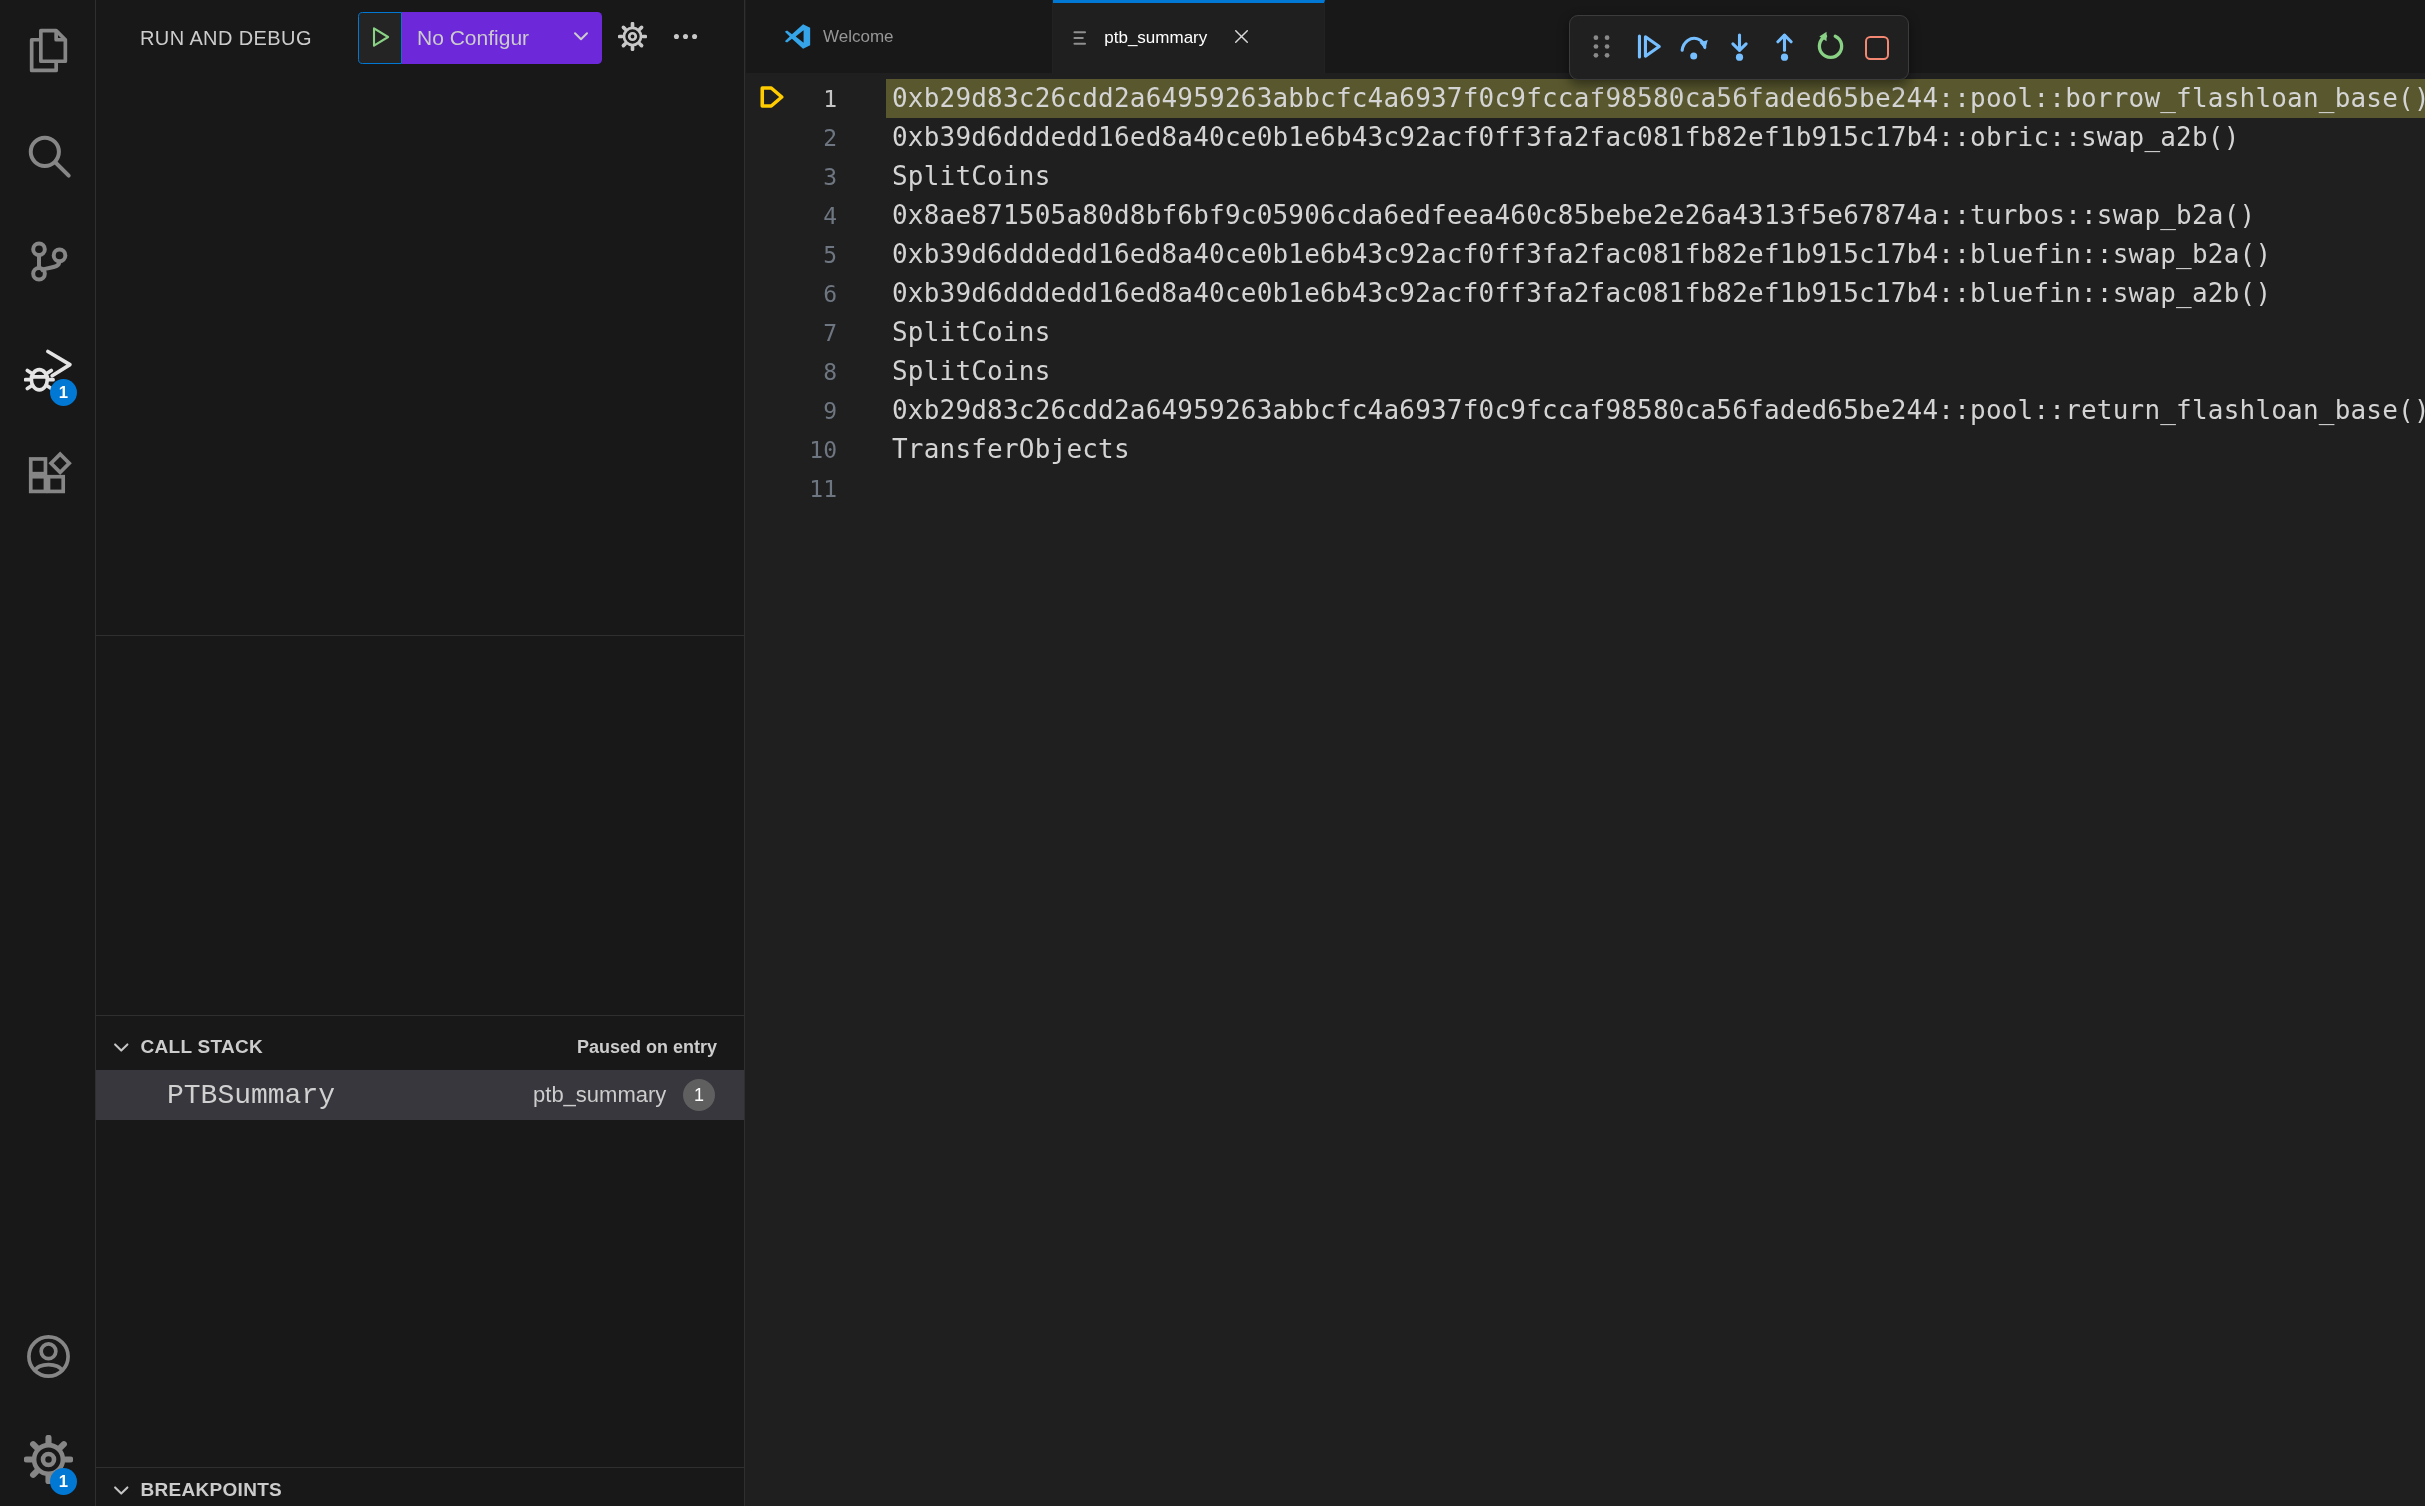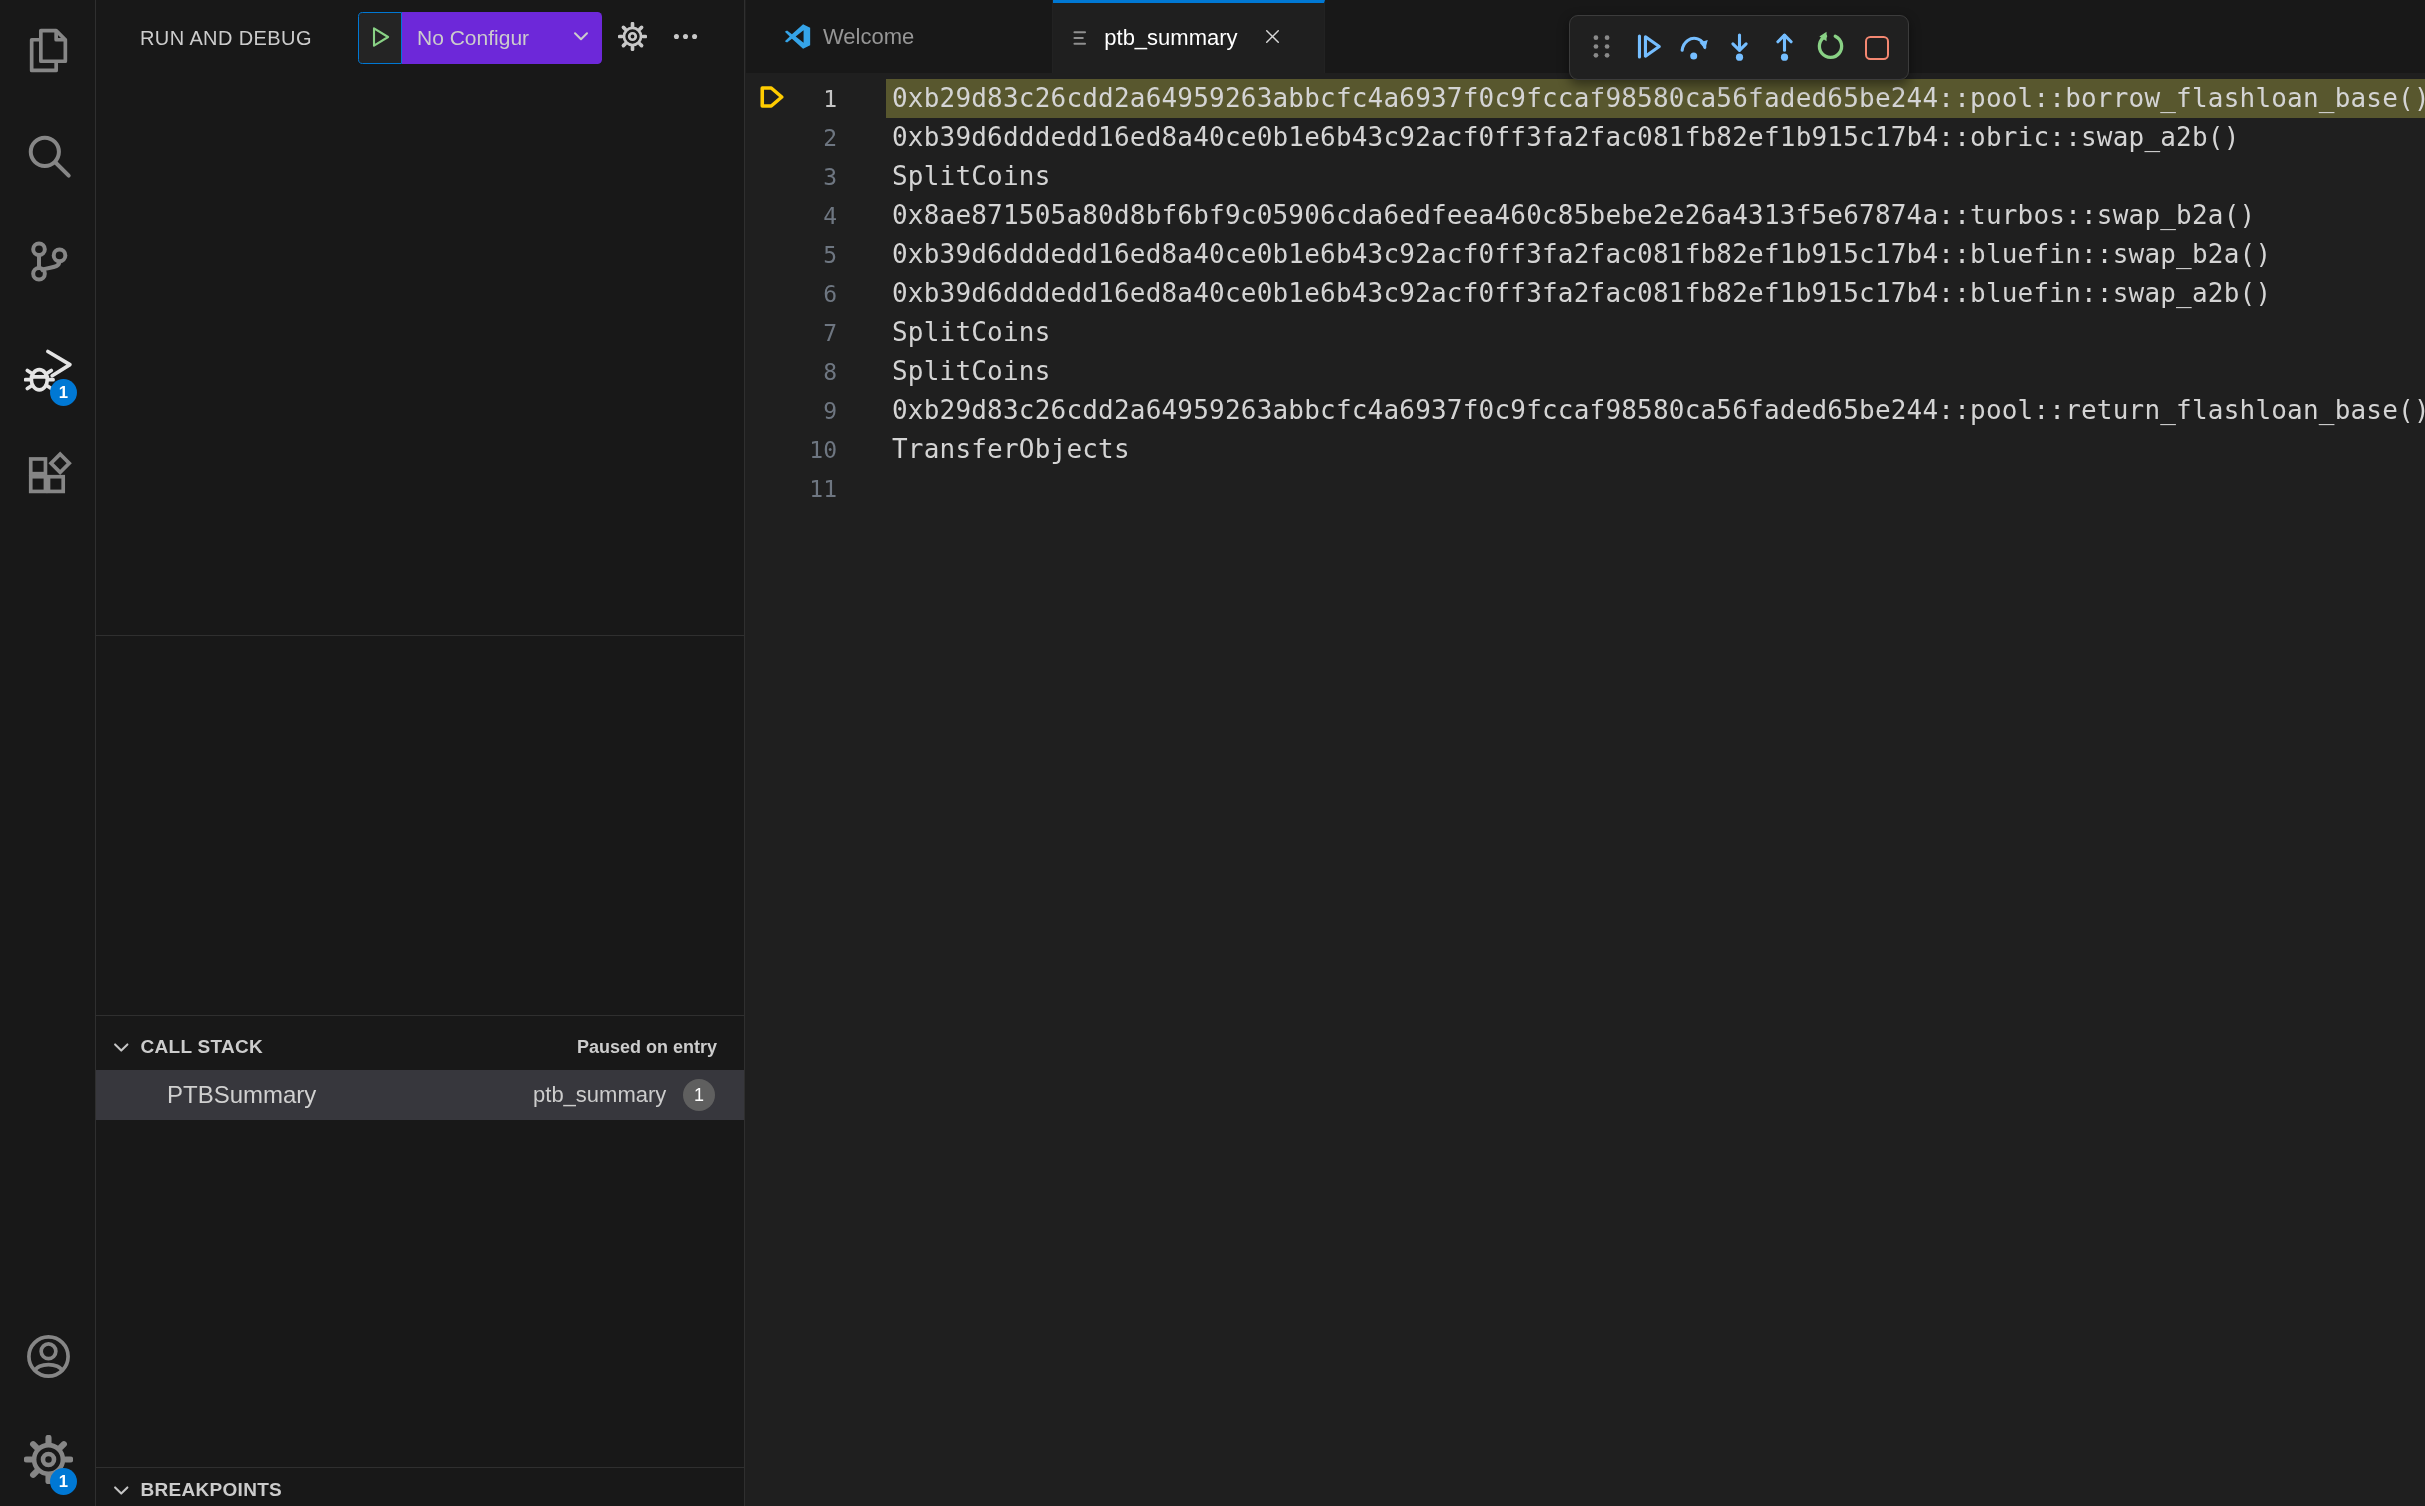--- a/index.html
+++ b/index.html
@@ -44,29 +44,29 @@
   .section-header { position:absolute; left:0; right:0; height:38px;
     display:flex; align-items:center; padding:0 27px 0 15px; cursor:pointer; }
   .section-header .chev { display:flex; color:#c5c5c5; }
   .section-header .chev svg { width:20.5px; height:20.5px; }
   .section-header .lbl { margin-left:9px; font-size:19px; font-weight:700; letter-spacing:0.3px; color:#cccccc; white-space:nowrap; }
   .section-status { margin-left:auto; font-size:18px; font-weight:700; color:#cccccc; white-space:nowrap; }
   .divider { position:absolute; left:0; right:0; height:0.8px; background:#2f2f2f; }
 
   .stack-frame { position:absolute; left:0; right:0; top:1070px; height:50px; background:#37373d;
     display:flex; align-items:center; padding:0 29px 0 71px; cursor:pointer; }
-  .frame-name { font-family:Liberation Sans, sans-serif; font-size:24px; color:#d0d0d0; }
+  .frame-name { font-family:Liberation Mono, monospace; font-size:28px; color:#d0d0d0; }
   .frame-file { margin-left:auto; font-size:22px; color:#cccccc; margin-right:16.7px; }
   .frame-badge { width:32px; height:32px; border-radius:50%; background:#5f5f5f; color:#ffffff;
     font-size:18px; display:flex; align-items:center; justify-content:center; flex:none; }
 
   
   .editor { position:absolute; top:0; bottom:0; left:746px; right:0; background:#1f1f1f; }
   .tab-bar { position:absolute; top:0; left:0; right:0; height:73px; background:#181818; display:flex; }
-  .tab { height:73px; display:flex; align-items:center; gap:12px; font-size:22px; color:#969696;
+  .tab { height:73px; display:flex; align-items:center; gap:12px; font-size:17px; color:#969696;
     border-right:0.8px solid #222222; cursor:pointer; }
   .tab.welcome { width:307px; padding-left:38px; }
   .tab .logo { display:flex; } .tab .logo svg { width:27px; height:27px; }
   .tab.active-tab { width:272px; background:#1f1f1f; color:#ffffff; border-top:3px solid #0078d4;
     padding-left:16.7px; gap:10.6px; }
   .list-icon { display:flex; color:#8f8f8f; } .list-icon svg { width:24px; height:24px; }
   .close-btn { background:none; border:none; color:#d8d8d8; margin-left:10.6px; padding:3px; display:flex; cursor:pointer; }
   .close-btn svg { width:21px; height:21px; }
 
   .debug-toolbar { position:absolute; left:823px; top:15px; width:340px; height:65px;

